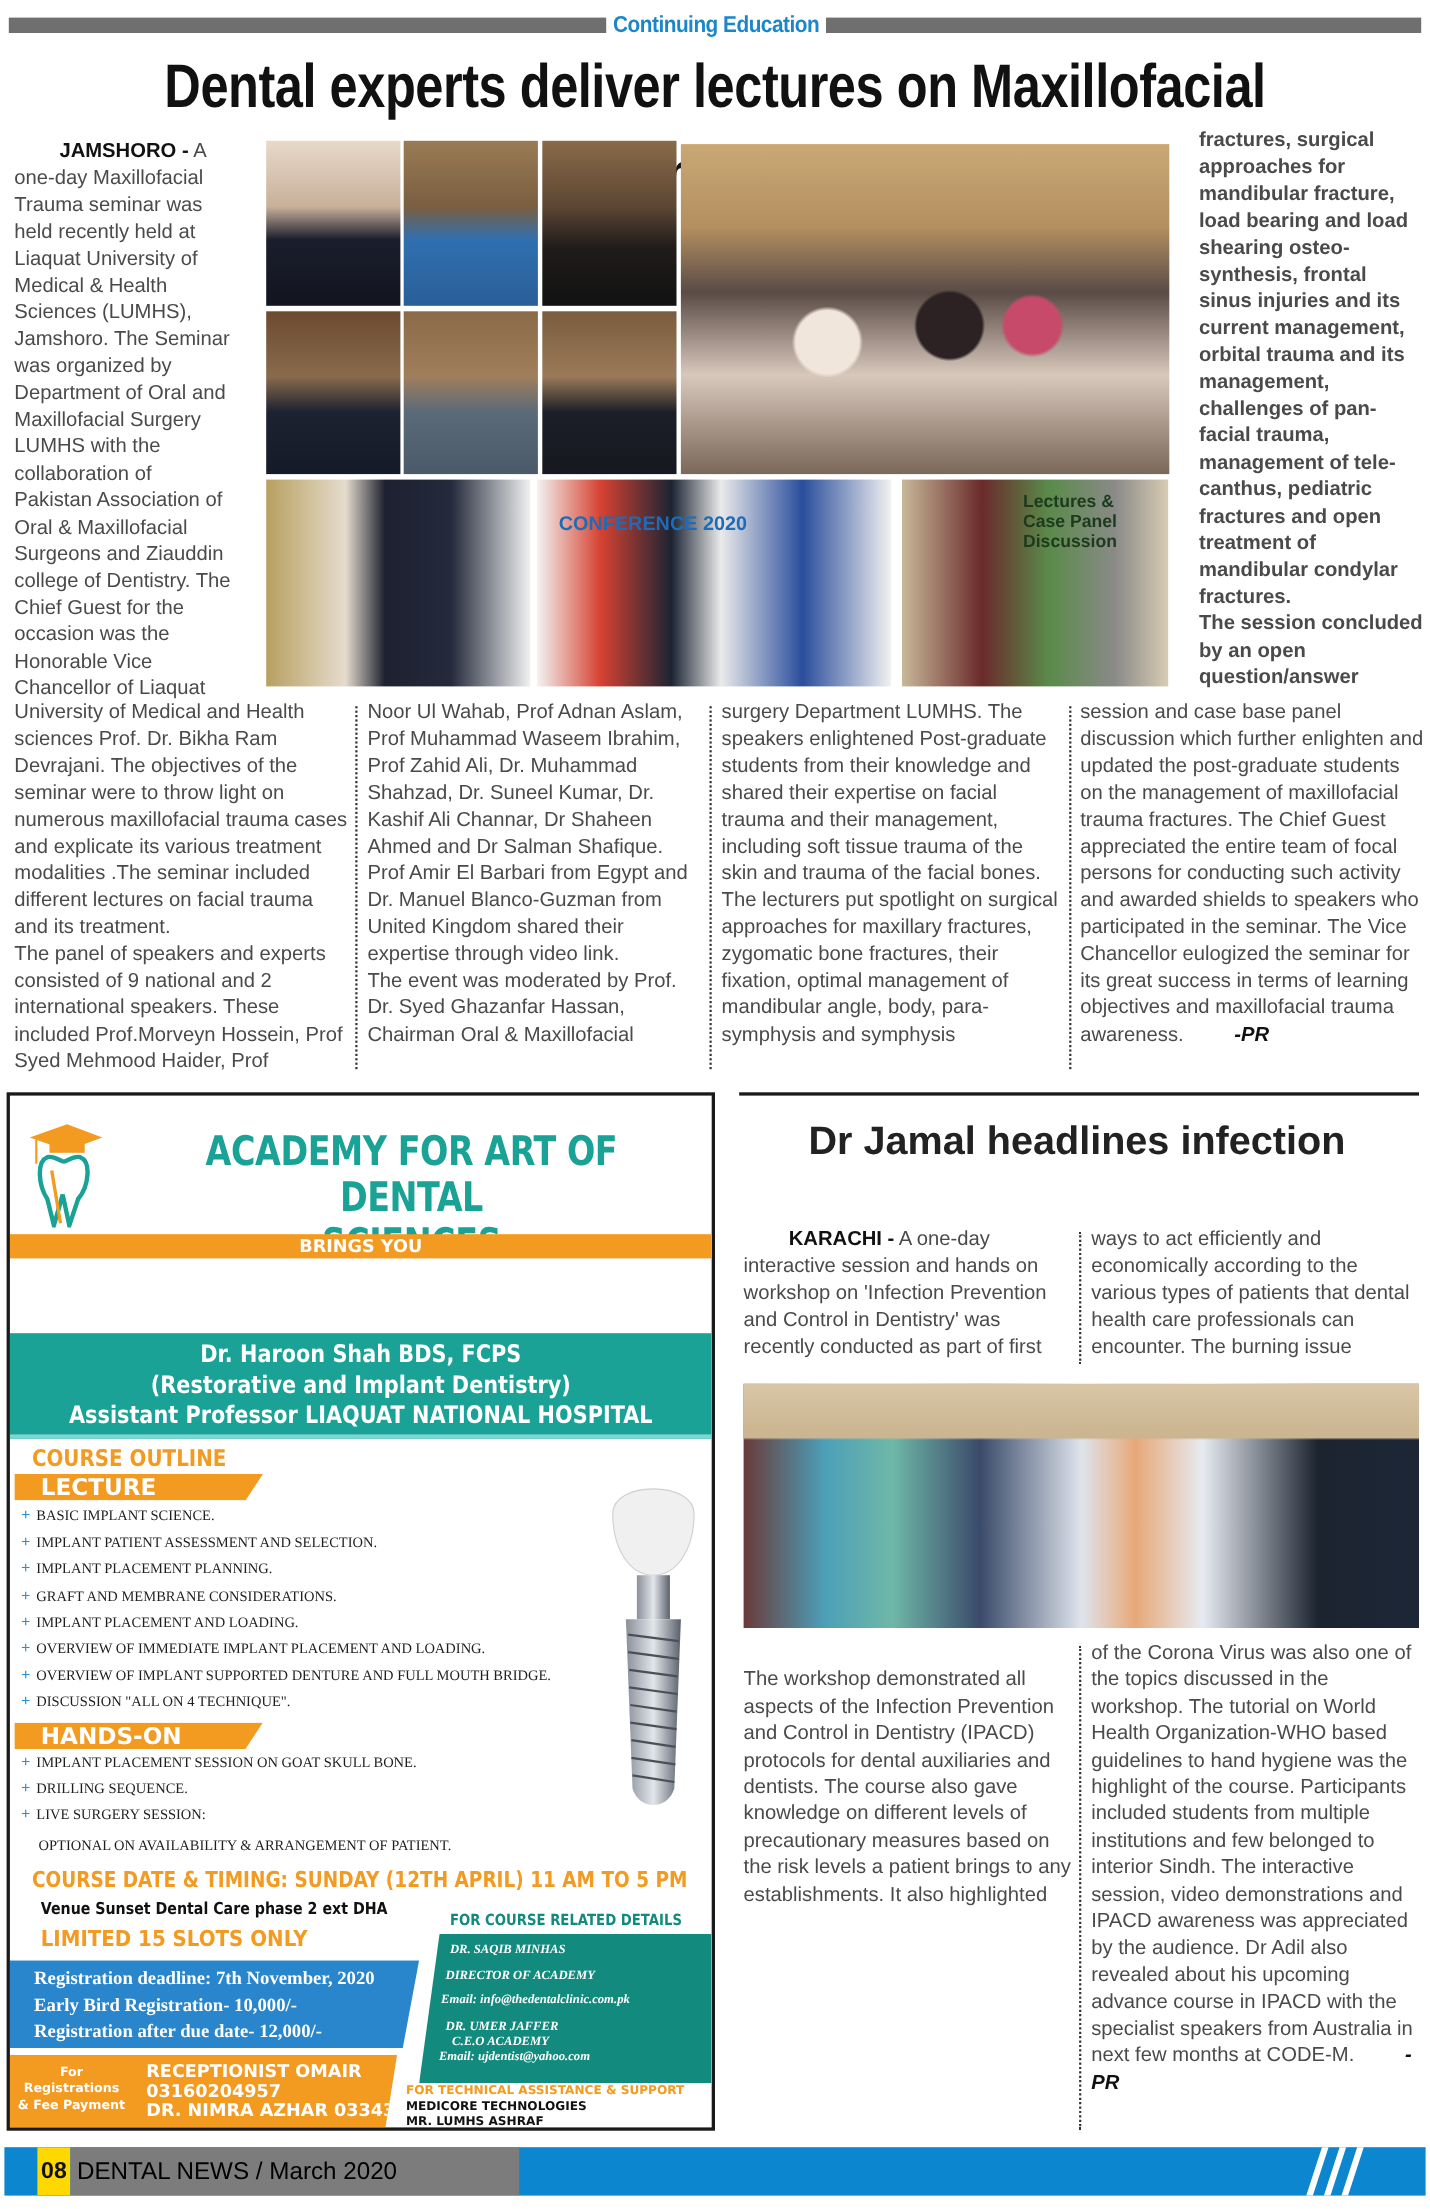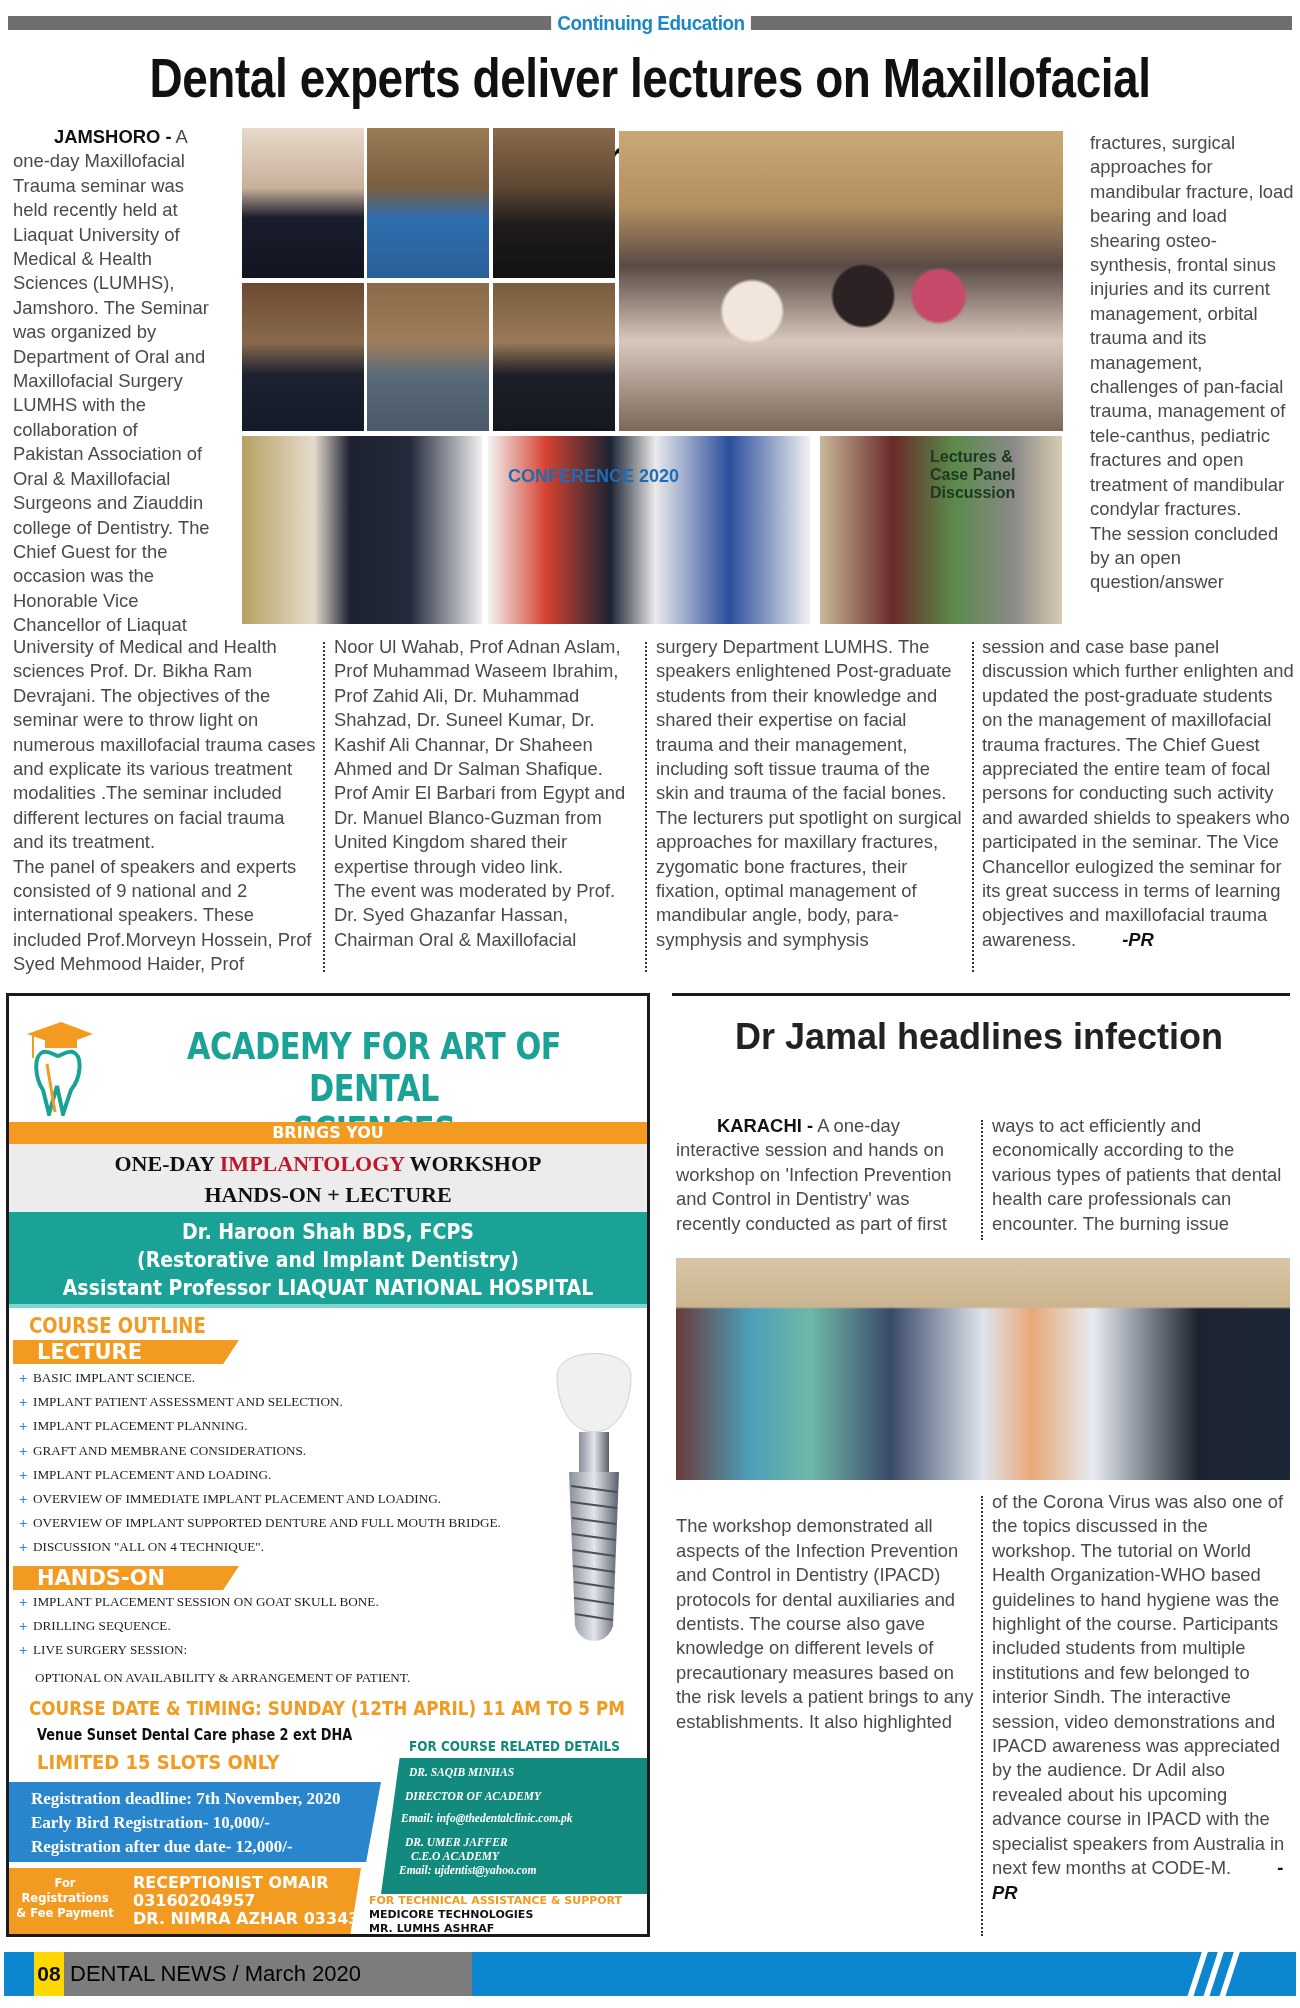--- a/index.html
+++ b/index.html
@@ -107,21 +107,21 @@
 <div class="photo ph-6" style="left:493px; top:283px; width:122px; height:148px;"></div>
 <div class="photo ph-audience" style="left:619px; top:131px; width:444px; height:300px;"></div>
 <div class="photo ph-handshake1" style="left:242px; top:436px; width:240px; height:188px;"></div>
 <div class="photo ph-conference" style="left:488px; top:436px; width:322px; height:188px;">
   <span class="photo-caption" style="left:20px; top:30px; color:#1e6bb8; font-size:18px;">CONFERENCE 2020</span>
 </div>
 <div class="photo ph-award" style="left:820px; top:436px; width:242px; height:188px;">
   <span class="photo-caption" style="left:110px; top:12px; width:110px; color:#1d3a1d; font-size:16px;">Lectures &amp; Case Panel Discussion</span>
 </div>
 
-<div class="col body-text" style="left:1090px; top:131px; width:205px;">
+<div class="col body-text" style="left:1090px; top:115px; width:205px;font-weight:bold;">
   <span>fractures, surgical approaches for mandibular fracture, load bearing and load shearing osteo-synthesis, frontal sinus injuries and its current management, orbital trauma and its management, challenges of pan-facial trauma, management of tele-canthus, pediatric fractures and open treatment of mandibular condylar fractures.</span><br>
   <span>The session concluded by an open question/answer</span>
 </div>
 
 <div class="col body-text" style="left:13px; top:635px; width:305px;">
   <span>University of Medical and Health sciences Prof. Dr. Bikha Ram Devrajani. The objectives of the seminar were to throw light on numerous maxillofacial trauma cases and explicate its various treatment modalities .The seminar included different lectures on facial trauma and its treatment.</span><br>
   <span>The panel of speakers and experts consisted of 9 national and 2 international speakers. These included Prof.Morveyn Hossein, Prof Syed Mehmood Haider, Prof</span>
 </div>
 <div class="dashed-div" style="left:323px; top:642px; height:330px;"></div>
 <div class="col body-text" style="left:334px; top:635px; width:306px;">
@@ -143,24 +143,20 @@
     <rect x="20" y="22" width="32" height="10" fill="#f39a21"></rect>
     <line x1="8" y1="20" x2="8" y2="42" stroke="#f39a21" stroke-width="2"></line>
     <path d="M18 36 C8 40 10 62 18 74 L24 98 L32 70 L38 98 L46 74 C56 62 58 40 48 36 C42 34 36 40 33 40 C30 40 24 34 18 36 Z" fill="none" stroke="#1aa296" stroke-width="4"></path>
     <path d="M22 48 L30 96" stroke="#f39a21" stroke-width="3"></path>
   </svg>
   <div class="ad-title">
     <div>ACADEMY FOR ART OF DENTAL</div>
     <div>SCIENCES</div>
   </div>
   <div class="ad-brings">BRINGS YOU</div>
-  <div class="ad-grey">
-    <div><span>ONE-DAY </span><span class="red">IMPLANTOLOGY</span><span> WORKSHOP</span></div>
-    <div>HANDS-ON + LECTURE</div>
-  </div>
   <div class="ad-teal">
     <div>Dr. Haroon Shah BDS, FCPS</div>
     <div>(Restorative and Implant Dentistry)</div>
     <div>Assistant Professor LIAQUAT NATIONAL HOSPITAL</div>
   </div>
 
   <div class="ad-orange-label" style="left:20px; top:318px;">COURSE OUTLINE</div>
   <div class="ad-ribbon" style="top:344px;">LECTURE</div>
   <ul class="ad-list" style="top:370px;" id="lecture-list">
       <li>

